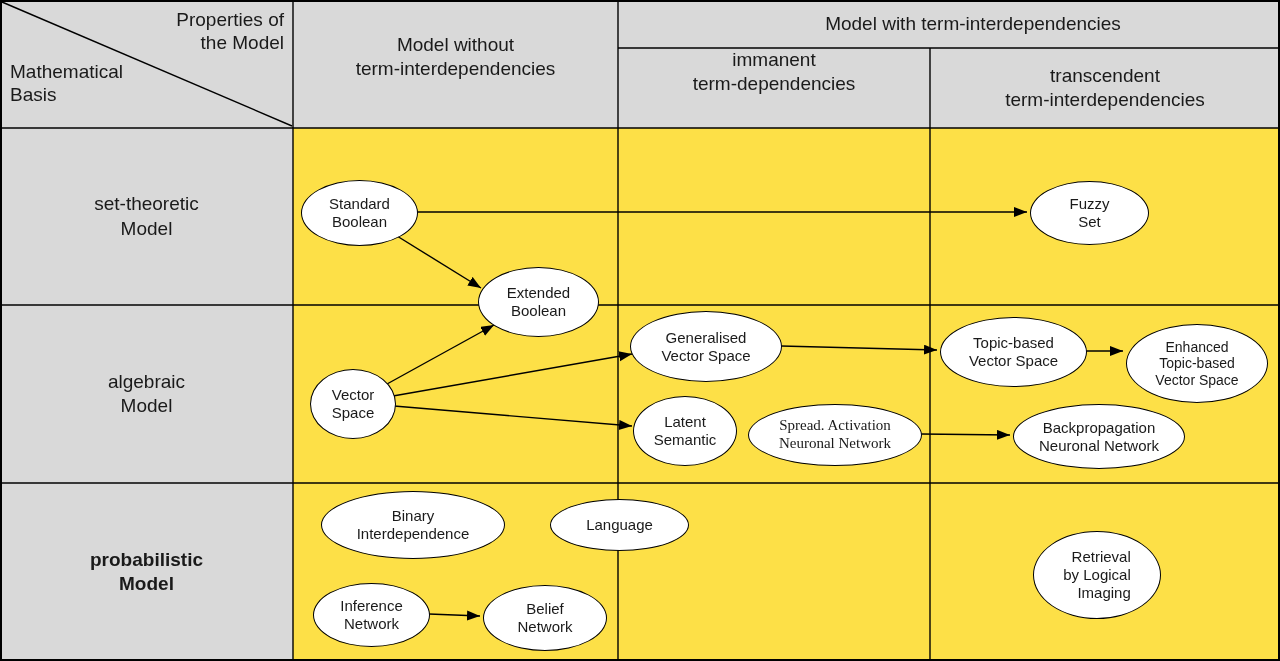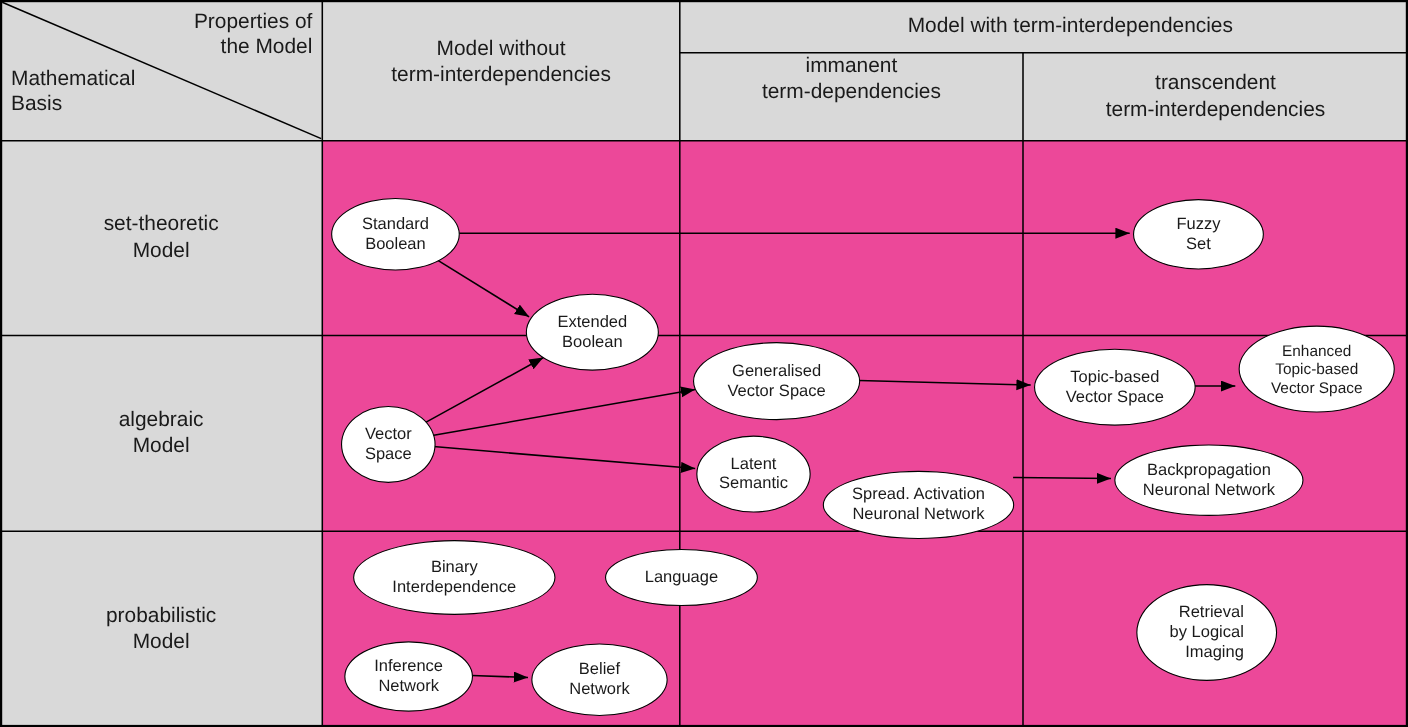--- a/index.html
+++ b/index.html
@@ -1,17 +1,17 @@
 <!DOCTYPE html>
 <html><head>
 <meta charset="utf-8">
 <style>
   html,body{margin:0;padding:0;background:#fff;}
   #stage{
-    position:relative;width:1280px;height:661px;overflow:hidden;background:#ec4899;
+    position:relative;width:1280px;height:661px;overflow:hidden;background:#fde047;
     font-family:"Liberation Sans","DejaVu Sans",sans-serif;color:#1a1a1a;
   }
   .bg{position:absolute;z-index:0;background:#d9d9d9;}
   .layer{position:absolute;left:0;top:0;z-index:1;}
   #arrow-layer{z-index:2;}
   line{stroke:#000;stroke-width:1.4;}
   .cell-label{
     position:absolute;z-index:2;display:flex;align-items:center;justify-content:center;
     text-align:center;font-size:19px;line-height:1.28;white-space:pre-line;
   }
@@ -53,21 +53,21 @@
   <div class="cell-label" style="left:618px;top:0;width:662px;height:48px;padding-left:24px;">Model with term-interdependencies</div>
   <div class="cell-label" style="left:618px;top:32px;width:312px;height:80px;">immanent
 term-dependencies</div>
   <div class="cell-label" style="left:930px;top:48px;width:350px;height:80px;border-radius:15px;">transcendent
 term-interdependencies</div>
 
   <div class="cell-label" style="left:0;top:128px;width:293px;height:177px;">set-theoretic
 Model</div>
   <div class="cell-label" style="left:0;top:305px;width:293px;height:178px;">algebraic
 Model</div>
-  <div class="cell-label" style="left:0;top:483px;width:293px;height:178px;">probabilistic
+  <div class="cell-label" style="left:0;top:483px;width:293px;height:178px;font-weight:bold;">probabilistic
 Model</div>
 
   <svg class="layer" id="arrow-layer" width="1280" height="661">
     <defs>
       <marker id="arr" markerUnits="userSpaceOnUse" markerWidth="14" markerHeight="12" refX="13" refY="5" orient="auto">
         <path d="M0,0 L13,5 L0,10 Z" fill="#000"></path>
       </marker>
     </defs>
     <line x1="415" y1="212" x2="1027" y2="212" marker-end="url(#arr)"></line>
     <line x1="397" y1="236" x2="481" y2="288" marker-end="url(#arr)"></line>
@@ -97,30 +97,30 @@
 Space</span>
   </div>
   <div class="node" style="left:630px;top:311px;width:150px;height:69px;">
     <span>Generalised
 Vector Space</span>
   </div>
   <div class="node" style="left:940px;top:317px;width:145px;height:68px;">
     <span>Topic-based
 Vector Space</span>
   </div>
-  <div class="node" style="left:1126px;top:296px;width:140px;height:77px;font-size:14px;">
+  <div class="node" style="left:1126px;top:324px;width:140px;height:77px;font-size:14px;">
     <span>Enhanced
 Topic-based
 Vector Space</span>
   </div>
   <div class="node" style="left:633px;top:396px;width:102px;height:68px;">
     <span>Latent
 Semantic</span>
   </div>
-  <div class="node" style="left:748px;top:428px;width:172px;height:60px;">
+  <div class="node" style="left:748px;top:404px;width:172px;height:60px;font-family:Liberation Serif, serif;">
     <span>Spread. Activation
 Neuronal Network</span>
   </div>
   <div class="node" style="left:1013px;top:404px;width:170px;height:63px;">
     <span>Backpropagation
 Neuronal Network</span>
   </div>
   <div class="node" style="left:550px;top:499px;width:137px;height:50px;">
     <span>Language</span>
   </div>

